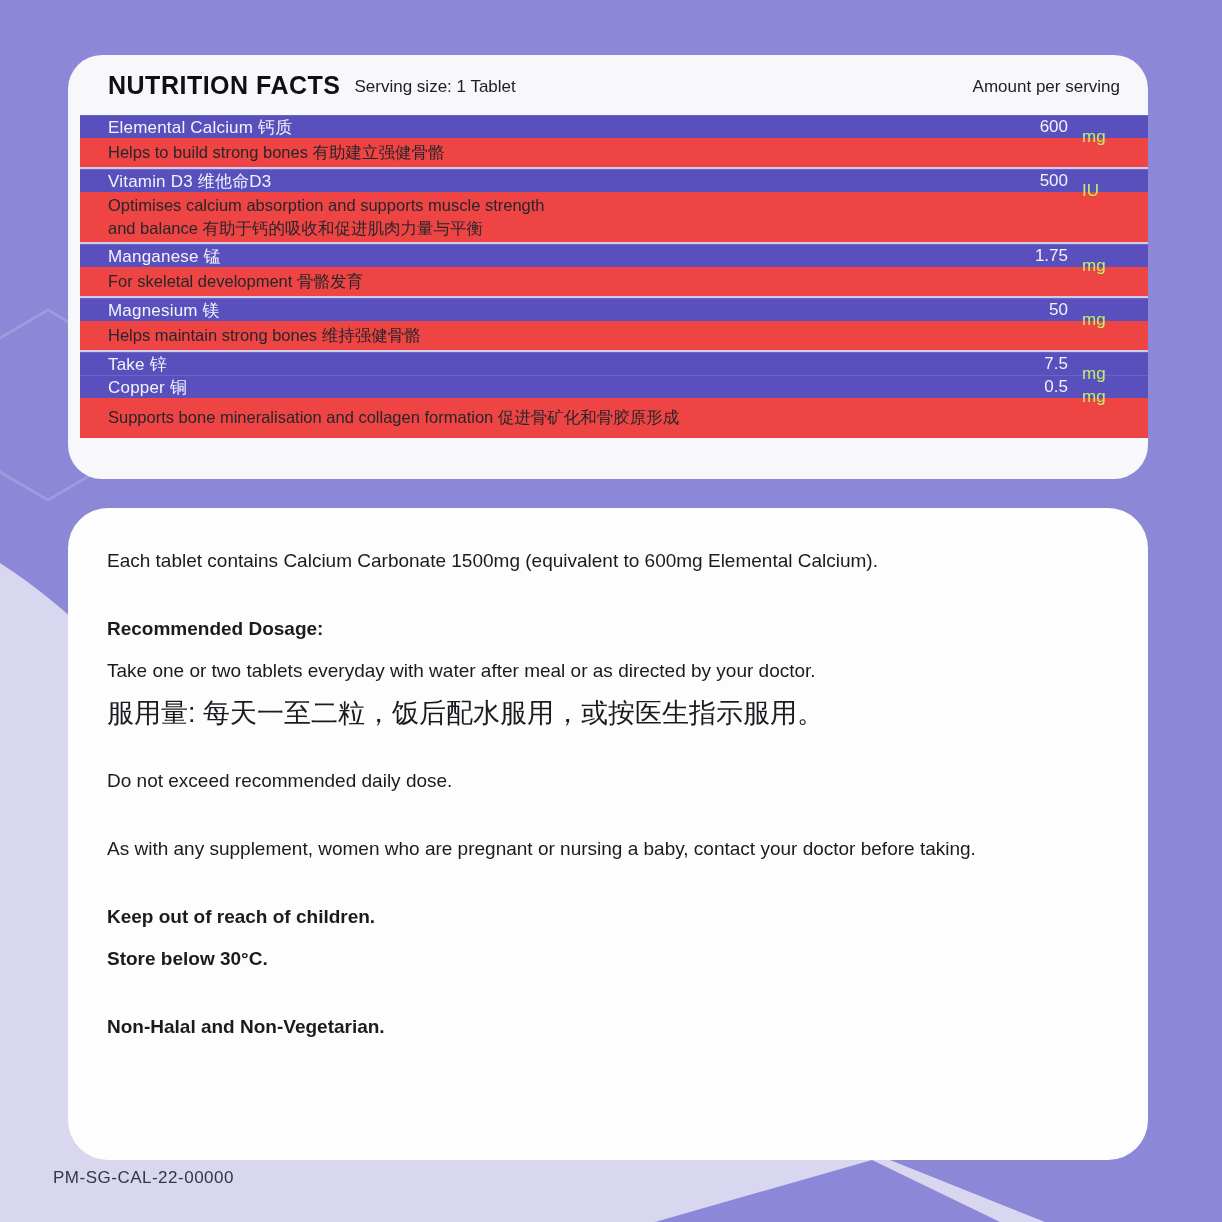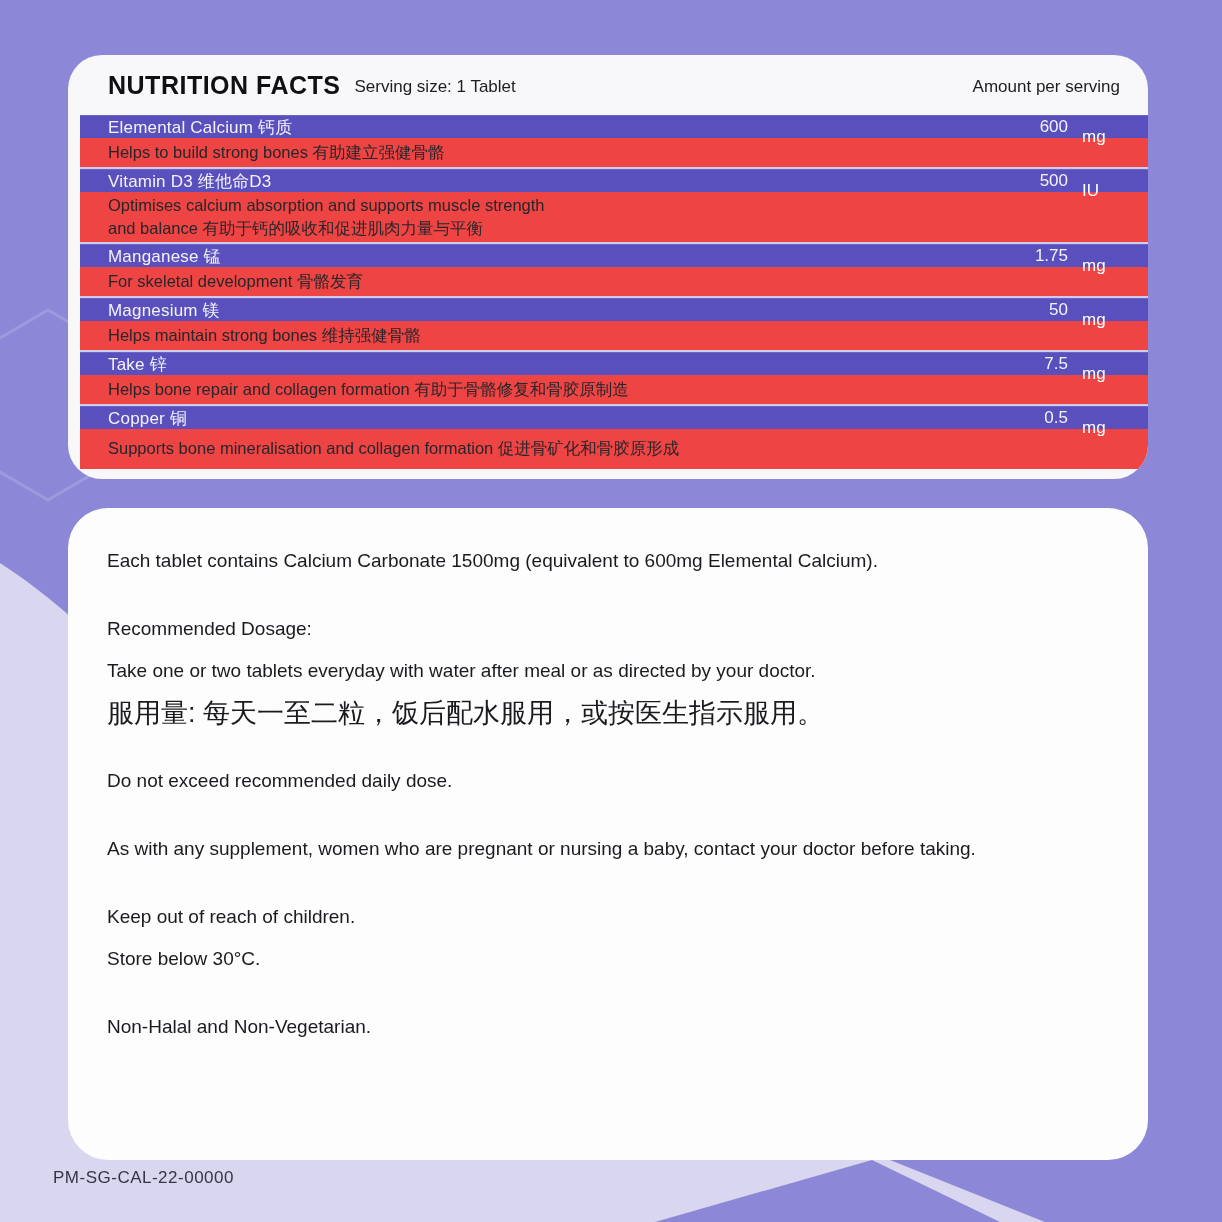--- a/index.html
+++ b/index.html
@@ -21,31 +21,31 @@
   }
   .nf-title{font-size:25px;font-weight:700;color:#101014;letter-spacing:.5px;white-space:nowrap;}
   .nf-serving{font-size:17px;color:#1d1d22;margin-left:14px;white-space:nowrap;position:relative;top:2px;}
   .nf-amount{font-size:17px;color:#1d1d22;margin-left:auto;white-space:nowrap;position:relative;top:2px;}
   .nf-bar{
     display:flex;align-items:center;height:23px;background:#5a50bd;
     padding:0 28px;box-sizing:border-box;border-top:1px solid #6c63c8;
   }
   .nf-bar .nut-name{font-size:17px;color:#f3f2fb;font-weight:400;letter-spacing:.2px;white-space:nowrap;}
   .nf-bar .nut-val{margin-left:auto;font-size:17px;color:#f3f2fb;text-align:right;min-width:60px;}
-  .nf-bar .nut-unit{font-size:17px;color:#ffffff;width:38px;margin-left:14px;text-align:left;margin-top:20px;}
+  .nf-bar .nut-unit{font-size:17px;color:#bef264;width:38px;margin-left:14px;text-align:left;margin-top:20px;}
   .nf-desc{
     display:flex;align-items:center;min-height:31px;padding:2px 28px;box-sizing:border-box;
     font-size:16.5px;color:#26262b;border-bottom:2px solid #cfcbe9;background:#ef4444;
     white-space:pre-line;line-height:23px;
   }
   .nf-desc.last{border-bottom:none;min-height:40px;align-items:flex-start;padding-top:8px;}
   
   .card-info{top:508px;height:652px;border-radius:40px;background:#fdfdfe;padding:32px 61px 0 39px;}
   .para{font-size:19px;line-height:42px;color:#1b1b1f;margin:0 0 26px 0;}
-  .para.bold{font-weight:400;}
+  .para.bold{font-weight:700;}
   .para.tight{margin-bottom:0;}
   .para.zh{font-size:27px;}
   
   .footer-code{
     position:absolute;left:53px;top:1168px;z-index:2;
     font-size:17px;color:#35354a;letter-spacing:.5px;
   }
 </style>
 </head>
 <body>
@@ -92,21 +92,20 @@
     <span class="nut-val">50</span>
     <span class="nut-unit">mg</span>
   </div>
   <div class="nf-desc">Helps maintain strong bones 维持强健骨骼</div>
 
   <div class="nf-bar">
     <span class="nut-name">Take 锌</span>
     <span class="nut-val">7.5</span>
     <span class="nut-unit">mg</span>
   </div>
-  <div class="nf-desc">Helps bone repair and collagen formation 有助于骨骼修复和骨胶原制造</div>
 
   <div class="nf-bar">
     <span class="nut-name">Copper 铜</span>
     <span class="nut-val">0.5</span>
     <span class="nut-unit">mg</span>
   </div>
   <div class="nf-desc last">Supports bone mineralisation and collagen formation 促进骨矿化和骨胶原形成</div>
 </div>
 
 <div class="card card-info">

